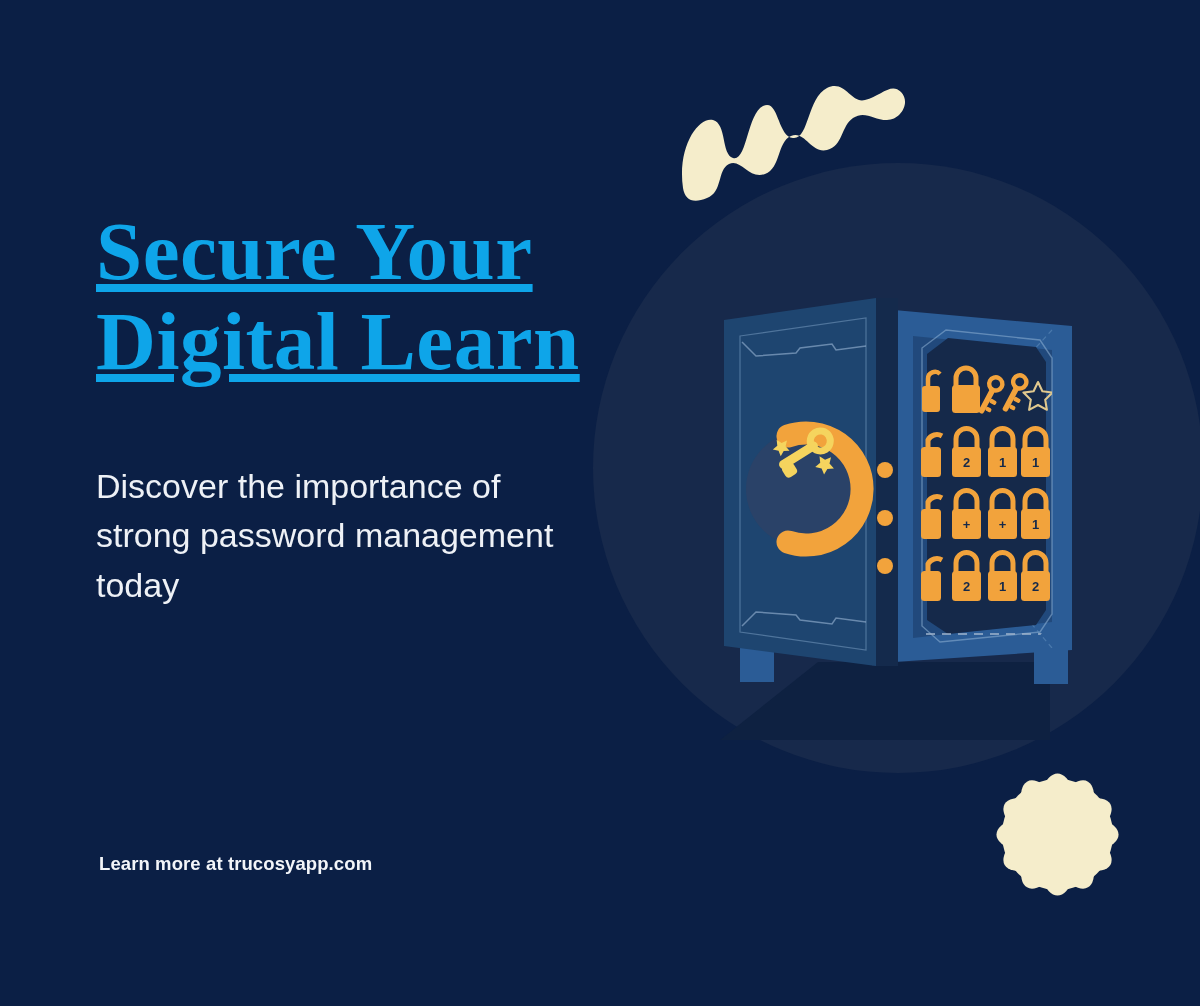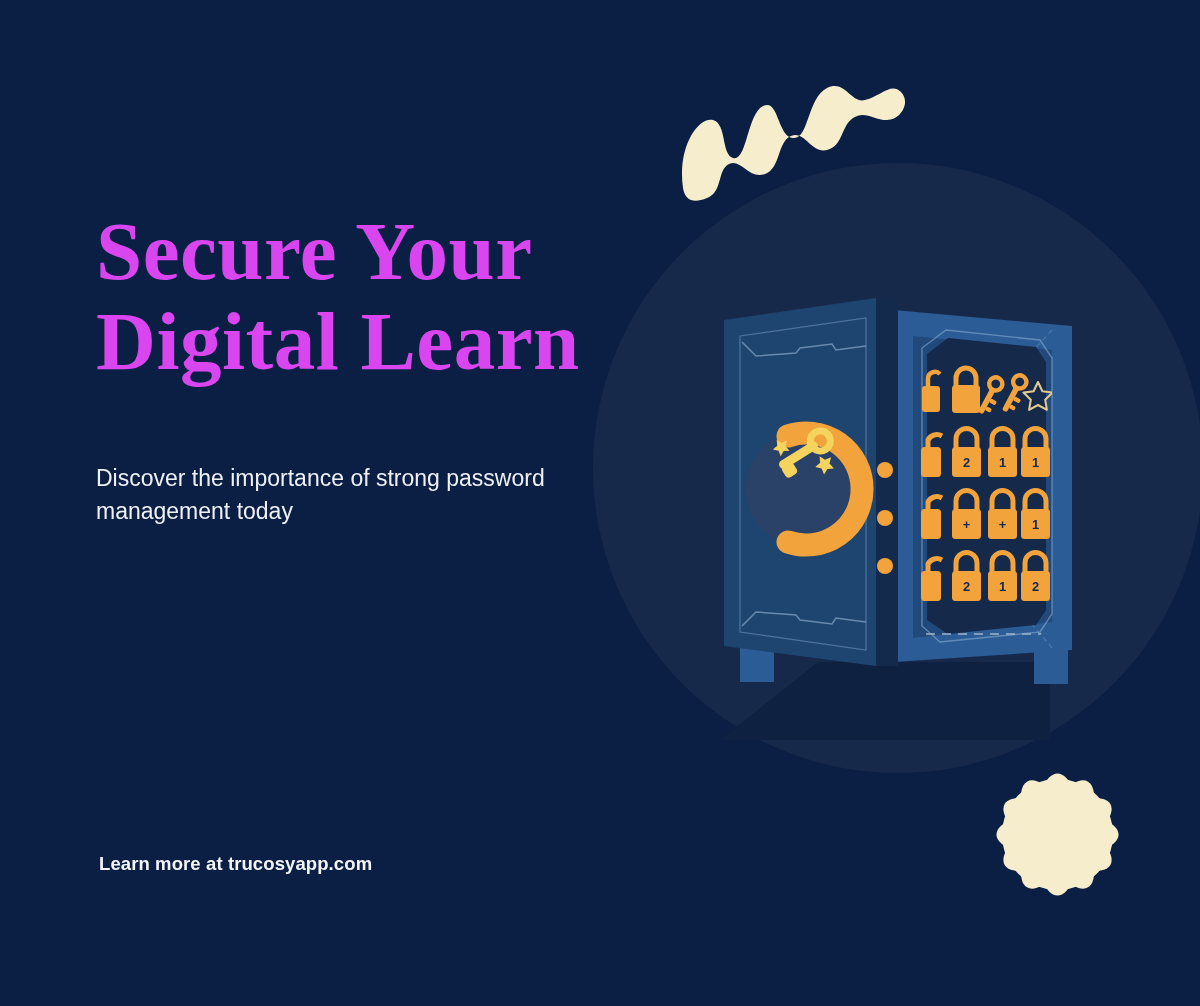--- a/index.html
+++ b/index.html
@@ -36,31 +36,32 @@
     left: 96px;
     top: 206px;
     width: 500px;
   }
   .headline {
     margin: 0;
     font-family: "Liberation Serif", "DejaVu Serif", serif;
     font-size: 83px;
     line-height: 1.09;
     font-weight: 700;
-    color: #d946ef;
+    color: #0ea5e9;
     letter-spacing: 0.5px;
+    text-decoration: underline;
   }
   .subhead {
     margin: 0;
     position: absolute;
     left: 96px;
     top: 462px;
     width: 480px;
     font-family: "Liberation Sans", sans-serif;
-    font-size: 23px;
+    font-size: 34px;
     line-height: 1.45;
     font-weight: 400;
     color: #eef1f6;
   }
   .footer-cta {
     position: absolute;
     left: 99px;
     top: 853px;
     margin: 0;
     font-family: "Liberation Sans", sans-serif;

